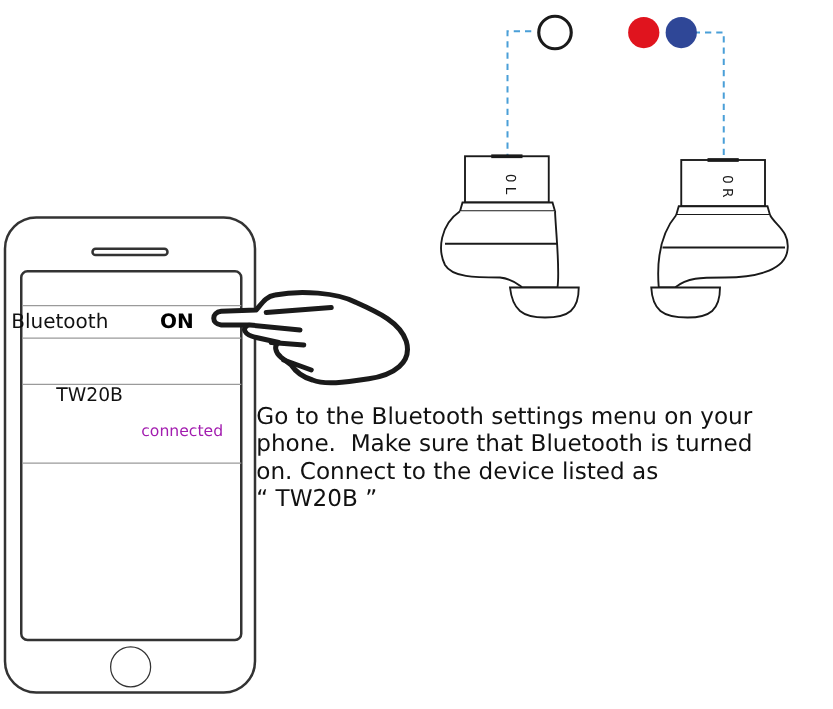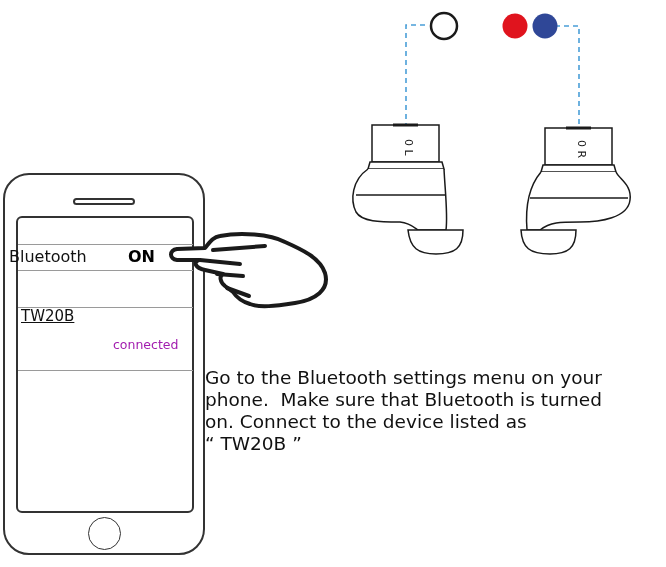--- a/index.html
+++ b/index.html
@@ -5,23 +5,23 @@
   html,body{margin:0;padding:0;background:#ffffff;}
   body{width:666px;height:567px;position:relative;overflow:hidden;font-family:"DejaVu Sans","Liberation Sans",sans-serif;color:#111;}
   .abs{position:absolute;}
   .phone{left:3px;top:173px;width:202px;height:382px;border:2.5px solid #333;border-radius:26px;box-sizing:border-box;}
   .speaker{left:73px;top:198px;width:62px;height:7px;border:2px solid #333;border-radius:5px;box-sizing:border-box;}
   .screen{left:16px;top:216px;width:178px;height:297px;border:2.5px solid #333;border-radius:6px;box-sizing:border-box;}
   .hline{position:absolute;left:18px;width:175px;height:1px;background:#9a9a9a;}
   .home{left:88px;top:517px;width:33px;height:33px;border:1.8px solid #333;border-radius:50%;box-sizing:border-box;}
   .bt-label{left:9px;top:247px;font-size:16px;color:#111;}
   .bt-on{left:128px;top:247px;font-size:16px;font-weight:bold;color:#000;text-align:right;}
-  .dev-name{left:21px;top:307px;font-size:15px;color:#111;text-decoration:underline;}
+  .dev-name{left:45px;top:307px;font-size:15px;color:#111;}
   .dev-status{left:113px;top:337px;font-size:12.5px;color:#a21caf;}
-  .instr{left:205px;top:323px;width:460px;font-size:18.5px;line-height:22px;color:#111;white-space:pre-wrap;margin-top:44px;}
+  .instr{left:205px;top:323px;width:460px;font-size:18.5px;line-height:22px;color:#111;white-space:pre-wrap;}
 </style>
 </head>
 <body>
 
 <div class="abs phone"></div>
 <div class="abs speaker"></div>
 <div class="abs screen"></div>
 <div class="hline" style="top:244px"></div>
 <div class="hline" style="top:270px"></div>
 <div class="hline" style="top:307px"></div>

